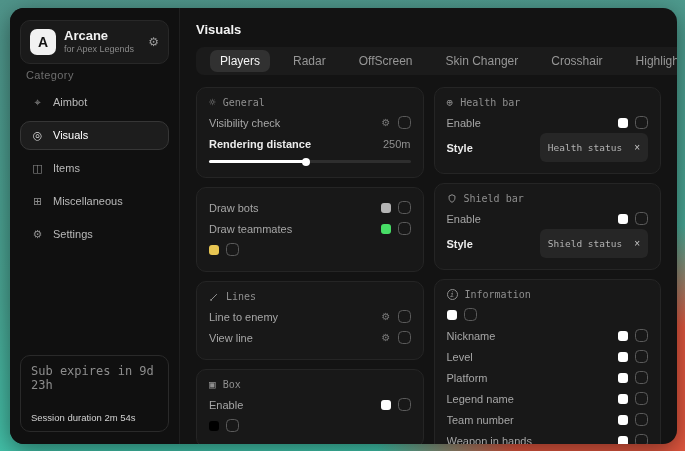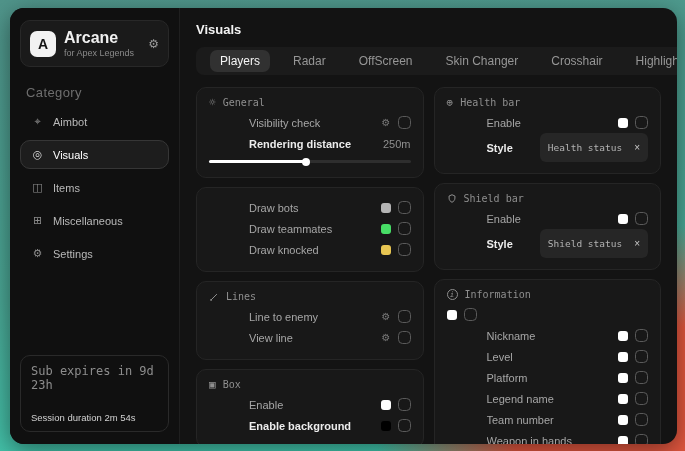--- a/index.html
+++ b/index.html
@@ -17,24 +17,24 @@
     box-shadow:0 6px 24px rgba(0,0,0,.45);
   }
   
   .sidebar{ width:170px; flex:none; background:#101010; border-right:1px solid #1f1f1f;
     padding:12px 10px 12px; display:flex; flex-direction:column; }
   .logo-card{ background:#1a1a1a; border:1px solid #282828; border-radius:10px;
     padding:7px 9px; display:flex; align-items:center; gap:8px; }
   .logo-square{ width:26px; height:26px; background:#f2f2f2; border-radius:7px;
     display:grid; place-items:center; color:#141414; font-weight:bold; font-size:14px; flex:none;}
   .logo-text{ line-height:1.25; min-width:0; }
-  .logo-name{ font-size:16px; font-weight:bold; color:#f0f0f0; }
+  .logo-name{ font-size:13px; font-weight:bold; color:#f0f0f0; }
   .logo-sub{ font-size:9px; color:#8a8a8a; white-space:nowrap; }
   .logo-gear{ margin-left:auto; color:#9a9a9a; font-size:12px; }
-  .cat-label{ margin:18px 6px 5px; font-size:13px; color:#6e6e6e; letter-spacing:.4px; }
+  .cat-label{ margin:5px 6px 5px; font-size:11px; color:#6e6e6e; letter-spacing:.4px; }
   .nav-item{ display:flex; align-items:center; gap:9px; padding:7px 10px; margin:2px 0;
     border:1px solid transparent; border-radius:10px; color:#b9b9b9; font-size:11px; cursor:pointer; }
   .nav-item.active{ background:#1d1d1d; border-color:#363636; color:#ffffff; }
   .nav-icon{ width:13px; text-align:center; color:#8d8d8d; font-size:11px; flex:none; }
   .nav-item.active .nav-icon{ color:#dedede; }
   .side-spacer{ flex:1; }
   .sub-box{ border:1px solid #2a2a2a; border-radius:10px; padding:8px 10px; }
   .sub-line1{ font-family:"DejaVu Sans Mono",monospace; font-size:12px; color:#8d8d8d; }
   .sub-line2{ font-size:9.5px; color:#d2d2d2; margin-top:20px; }
   
@@ -47,21 +47,21 @@
   .columns{ margin-top:12px; display:flex; gap:10px; flex:1; overflow:hidden; align-items:flex-start; }
   .col{ flex:1; display:flex; flex-direction:column; gap:9px; min-width:0; }
   .card{ background:#181818; border:1px solid #252525; border-radius:10px; padding:9px 12px 11px; width:100%; }
   .card-title{ display:flex; align-items:center; gap:7px; color:#8f8f8f;
     font-family:"DejaVu Sans Mono",monospace; font-size:10px; margin-bottom:4px; }
   .card-title svg{ display:block; }
   .hicon{ color:#8f8f8f; font-size:11px; line-height:1; }
   .info-circle{ width:11px; height:11px; border:1px solid #8f8f8f; border-radius:50%;
     display:grid; place-items:center; font-size:7.5px; font-style:italic; color:#8f8f8f; flex:none; }
   .row{ display:flex; align-items:center; min-height:21px; font-size:11px; color:#a6a6a6; }
-  .row-label{ flex:1; min-width:0; white-space:nowrap; overflow:hidden;margin-left:40px; }
+  .row-label{ flex:1; min-width:0; white-space:nowrap; overflow:hidden; }
   .row-label.strong{ color:#ececec; font-weight:bold; }
   .controls{ display:flex; align-items:center; gap:7px; flex:none; }
   .mini-gear{ color:#787878; font-size:10px; line-height:1; cursor:pointer; }
   .checkbox{ width:13px; height:13px; border:1.5px solid #5a5a5a; border-radius:4.5px; cursor:pointer; flex:none; }
   .swatch{ width:10px; height:10px; border-radius:3px; cursor:pointer; flex:none; }
   .value{ color:#8f8f8f; font-size:11px; }
   .slider{ margin:6px 0 3px; height:3px; background:#2e2e2e; border-radius:2px; position:relative; cursor:pointer; }
   .slider-fill{ position:absolute; left:0; top:0; bottom:0; background:#ffffff; border-radius:2px; }
   .slider-knob{ position:absolute; top:50%; width:8px; height:8px; background:#ffffff;
     border-radius:50%; transform:translate(-4px,-50%); }
@@ -163,21 +163,20 @@
             </span>
           </div>
           <div class="row">
             <span class="row-label">Draw teammates</span>
             <span class="controls">
               <span class="swatch" style="background-color: rgb(71, 221, 102);"></span>
               <span class="checkbox"></span>
             </span>
           </div>
           <div class="row">
-            <span class="row-label">Draw knocked</span>
             <span class="controls">
               <span class="swatch" style="background-color: rgb(231, 197, 82);"></span>
               <span class="checkbox"></span>
             </span>
           </div>
         </div>
 
         <div class="card">
           <div class="card-title">
             <span>
@@ -210,21 +209,20 @@
             <span>Box</span>
           </div>
           <div class="row">
             <span class="row-label">Enable</span>
             <span class="controls">
               <span class="swatch" style="background-color: rgb(255, 255, 255);"></span>
               <span class="checkbox"></span>
             </span>
           </div>
           <div class="row">
-            <span class="row-label strong">Enable background</span>
             <span class="controls">
               <span class="swatch" style="background-color: rgb(0, 0, 0);"></span>
               <span class="checkbox"></span>
             </span>
           </div>
         </div>
 
       </div>
 
       <div class="col">

